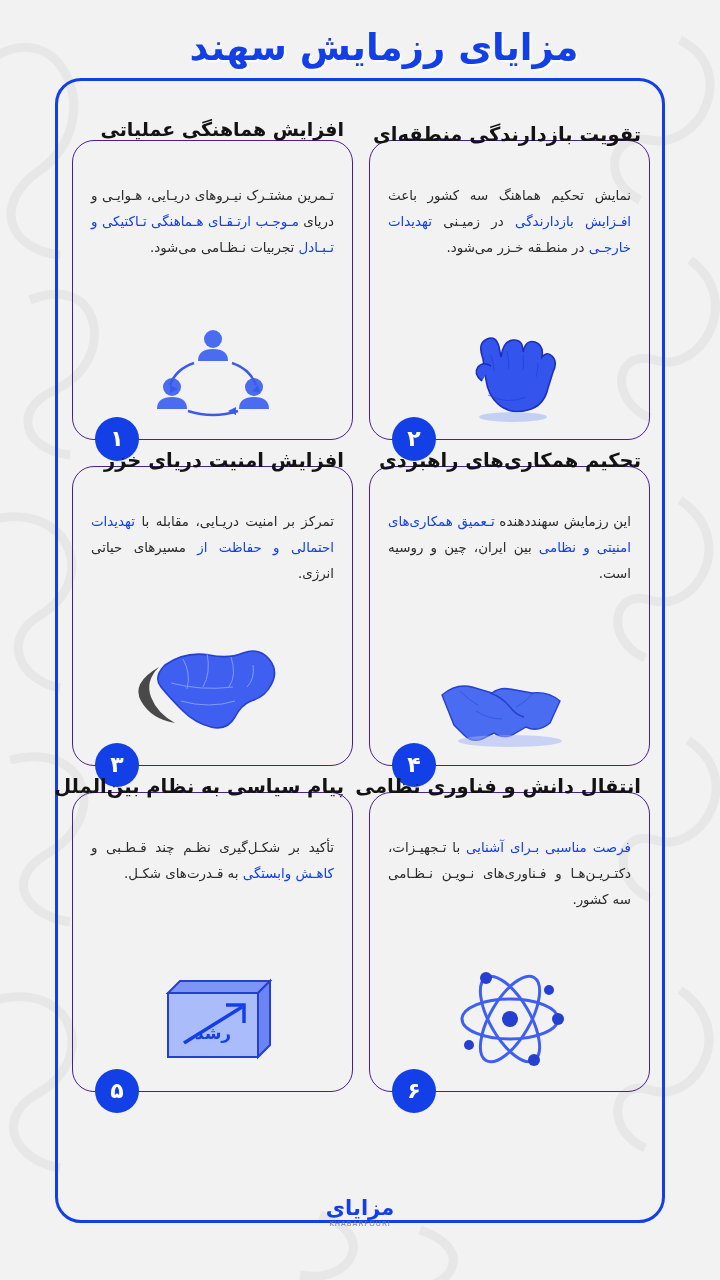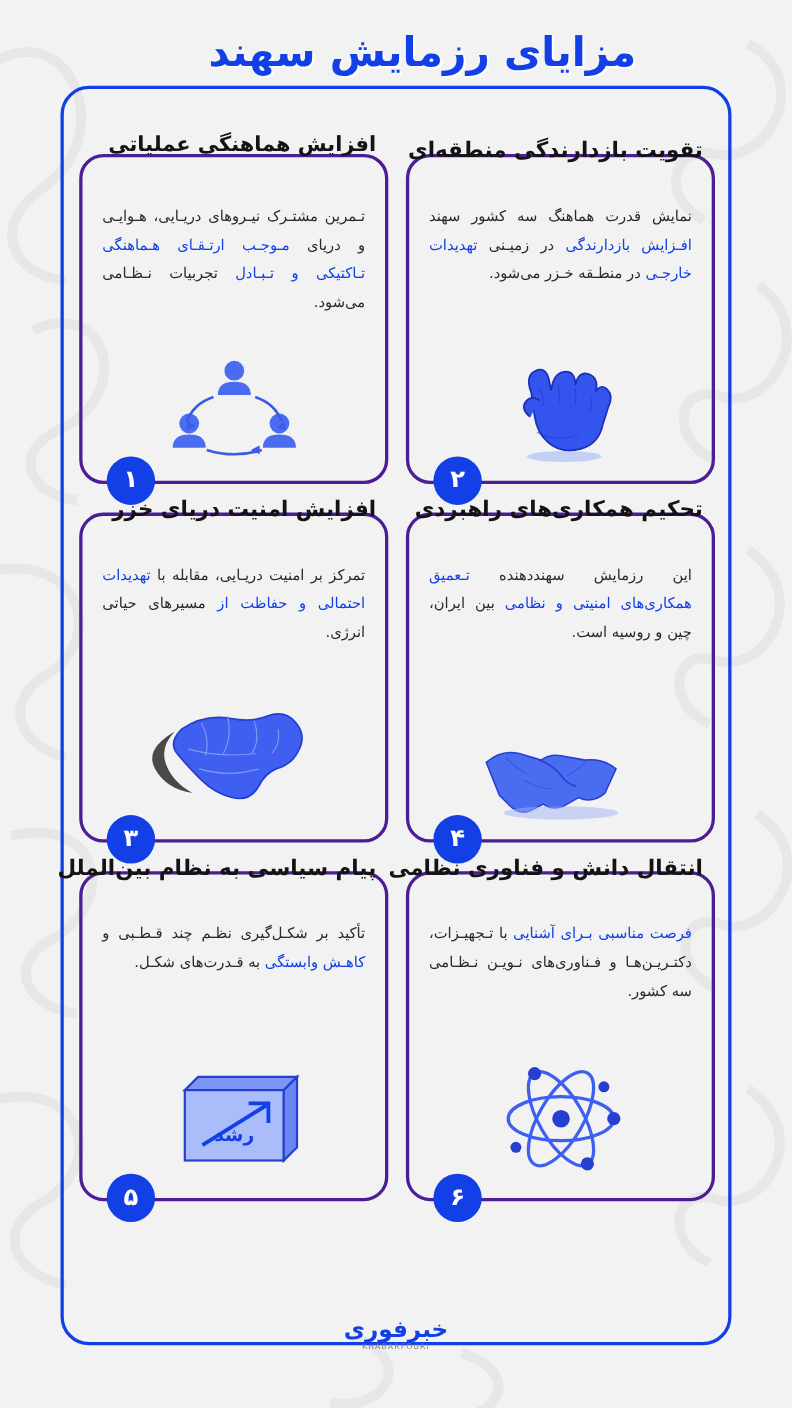--- a/index.html
+++ b/index.html
@@ -67,21 +67,21 @@
     z-index: 2;
     display: flex;
     flex-wrap: wrap;
     gap: 26px 16px;
   }
 
   .card {
     position: relative;
     width: 281px;
     height: 300px;
-    border: 3px solid #4c1d95;
+    border: 1px solid #4c1d95;
     border-radius: 22px;
     background: transparent;
     padding: 10px 14px 10px 14px;
   }
 
   .card-head {
     position: absolute;
     top: -17px;
     right: 8px;
     left: 8px;
@@ -186,21 +186,21 @@
 
 <div class="title-wrap">
   <div class="title">مزایای رزمایش سهند</div>
 </div>
 
 <div class="grid">
 
   <div class="card">
     <div class="card-head">تقویت بازدارندگی منطقه‌ای</div>
     <div class="card-body">
-      <span>نمایش قدرت هماهنگ سه کشور سهند </span><span class="blue">افـزایش بازدارندگی </span><span>در زمیـنی </span><span class="blue">تهدیدات خارجـی </span><span>در منطـقه خـزر می‌شود.</span>
+      <span>نمایش تحکیم هماهنگ سه کشور باعث </span><span class="blue">افـزایش بازدارندگی </span><span>در زمیـنی </span><span class="blue">تهدیدات خارجـی </span><span>در منطـقه خـزر می‌شود.</span>
     </div>
     <div class="card-art">
       <svg width="110" height="118" viewBox="0 0 110 118">
         <g fill="#3355ee" stroke="#1d2fb5" stroke-width="1.6">
           <path d="M28 52 q-6 -16 4 -20 q9 -4 12 8 l2 10 q2 -16 12 -17 q10 -1 10 12 q3 -13 12 -10 q9 3 7 15 q5 -6 10 -1 q6 6 1 16 l-5 16 q-4 18 -20 22 q-18 5 -30 -6 q-10 -9 -12 -24 z"></path>
           <path d="M27 74 q-9 -7 -4 -14 q5 -6 13 -1" fill="#3355ee"></path>
         </g>
         <g stroke="#2136c9" stroke-width="1" fill="none" opacity="0.55">
           <path d="M36 48 q3 8 3 16"></path>
             <path d="M52 44 q2 9 2 18"></path>
@@ -329,15 +329,15 @@
         </g>
         <text x="75" y="72" text-anchor="middle" font-family="DejaVu Sans, sans-serif" font-size="17" fill="#1240e6" font-weight="bold">رشد</text>
       </svg>
     </div>
     <div class="card-num">۵</div>
   </div>
 
 </div>
 
 <div class="footer-logo">
-  <div class="mark">خبرفوری</div>
+  <div class="mark">مزایای</div>
   <div class="sub">KHABARFOURI</div>
 </div>
 
 </body></html>

